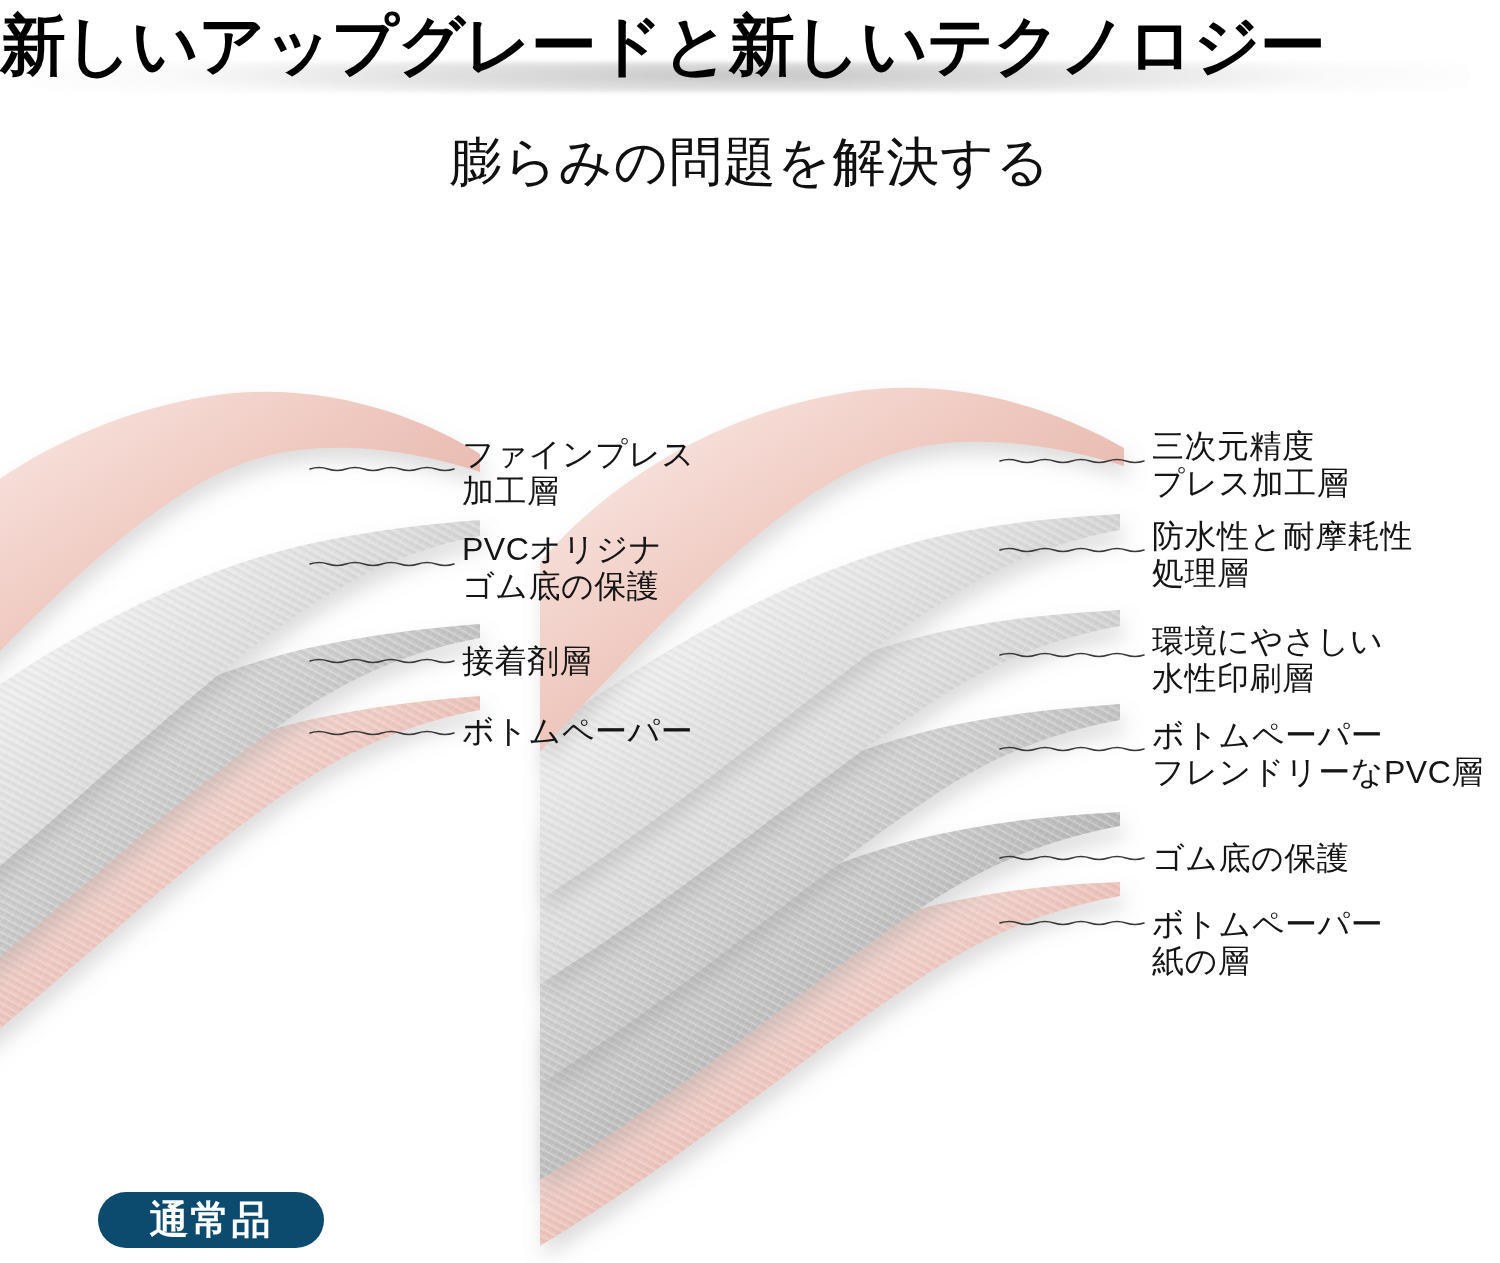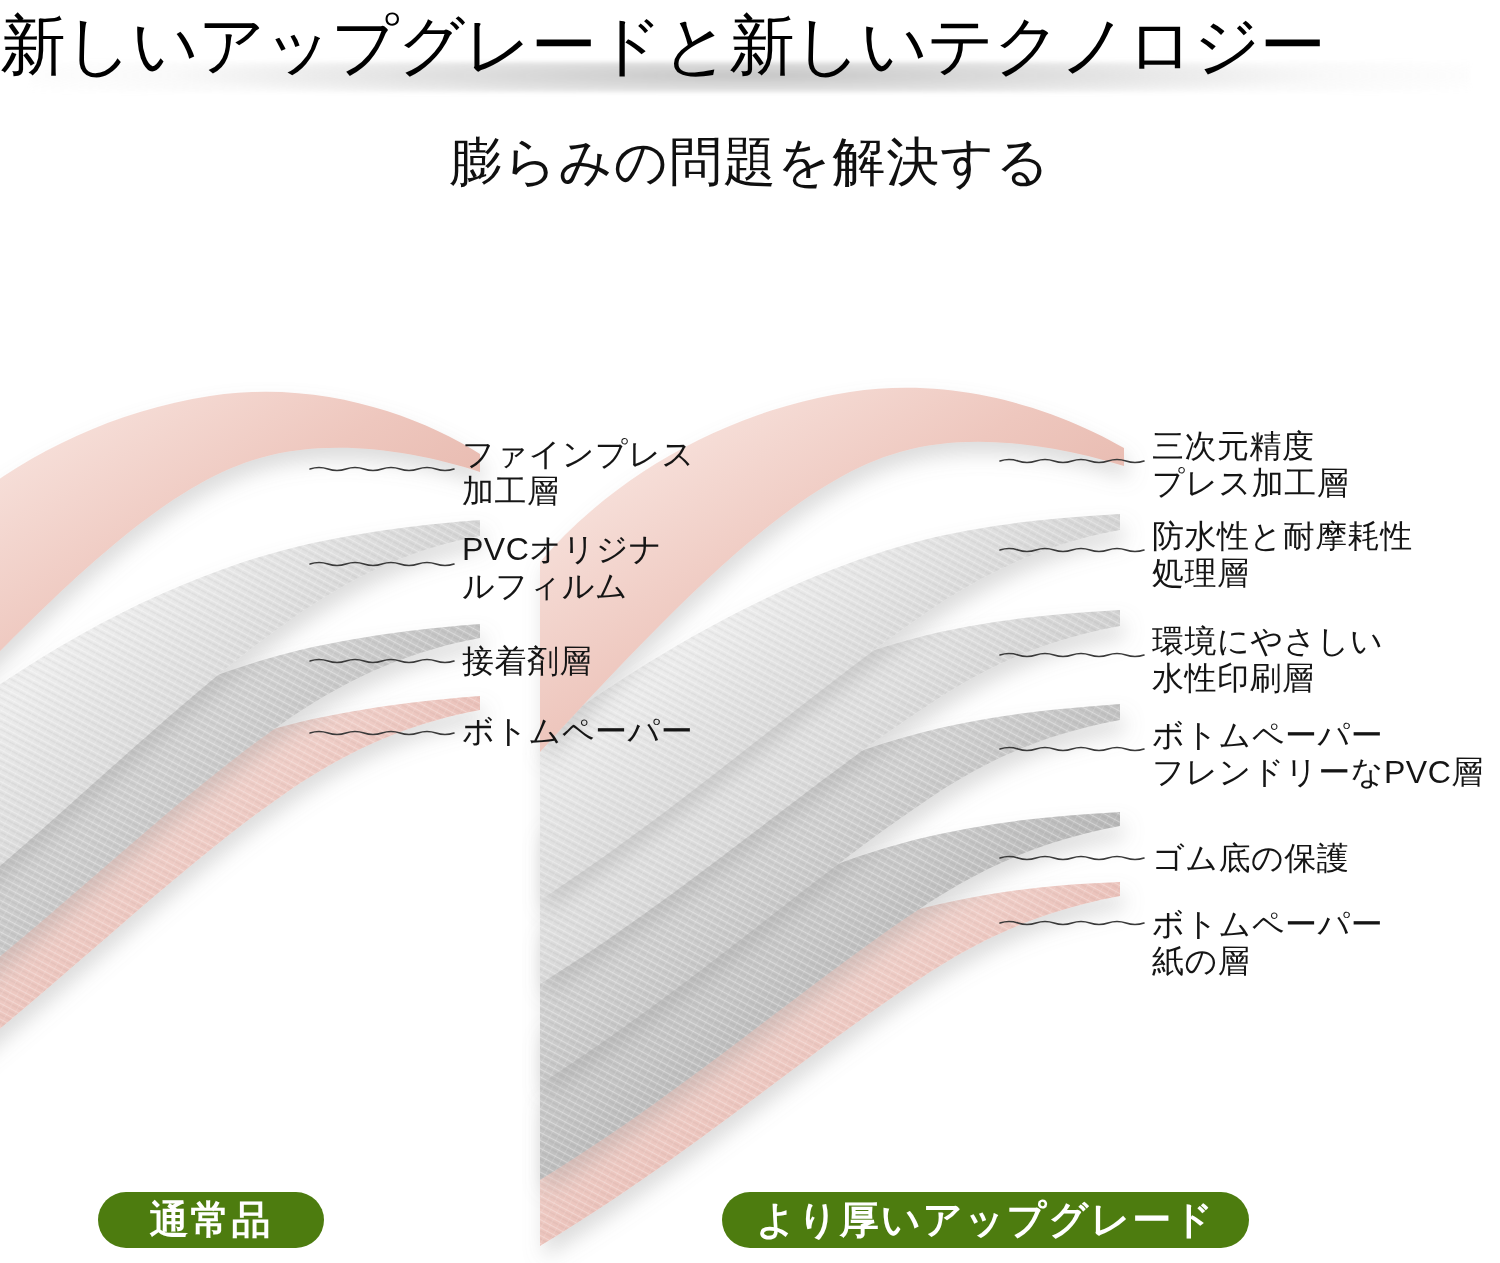--- a/index.html
+++ b/index.html
@@ -20,21 +20,21 @@
                 rgba(160,160,160,0.28) 45%,
                 rgba(200,200,200,0.10) 72%,
                 rgba(255,255,255,0) 100%);
     filter:blur(2px);
   }
 
   .page-title {
     position:absolute; left:0; top:2px; width:1196px;
     text-align:center;
     font-size:66px; line-height:86px;
-    font-weight:400; letter-spacing:-1px;
+    font-weight:700; letter-spacing:-1px;
     color:#000; white-space:nowrap;
   }
 
   .page-subtitle {
     position:absolute; left:0; top:127px; width:1500px;
     text-align:center;
     font-size:53px; line-height:70px;
     font-weight:400; letter-spacing:1px;
     color:#101010; white-space:nowrap;
   }
@@ -59,21 +59,21 @@
     font-weight:400; color:#151515;
     white-space:pre-line; letter-spacing:0.5px;
   }
   .label.left-col  { left:462px; }
   .label.right-col { left:1152px; }
 
   
   .badges { position:absolute; left:0; top:1192px; width:1500px; height:71px; }
   .badge {
     position:absolute; top:0; height:56px;
-    background:#4d7c0f; border-radius:34px;
+    background:#0c4a6e; border-radius:34px;
     display:flex; align-items:center; justify-content:center;
     color:#ffffff; font-size:39px; font-weight:700; letter-spacing:2px;
     white-space:nowrap; padding:0 34px;
   }
   .badge.left  { left:98px;  min-width:226px; }
   .badge.right { left:722px; min-width:512px; }
 </style>
 </head>
 <body>
 
@@ -254,32 +254,31 @@
       <path d="M1000,513 q9,-3 18,0 t18,0 t18,0 t18,0 t18,0 t18,0 t18,0 t18,0"></path>
       <path d="M1000,622 q9,-3 18,0 t18,0 t18,0 t18,0 t18,0 t18,0 t18,0 t18,0"></path>
       <path d="M1000,687 q9,-3 18,0 t18,0 t18,0 t18,0 t18,0 t18,0 t18,0 t18,0"></path>
     </g>
   </svg>
 </div>
 
 <div class="label left-col" style="top:436px">ファインプレス
 加工層</div>
 <div class="label left-col" style="top:531px">PVCオリジナ
-ルフィルム</div>
+ゴム底の保護</div>
 <div class="label left-col" style="top:643px">接着剤層</div>
 <div class="label left-col" style="top:713px">ボトムペーパー</div>
 
 <div class="label right-col" style="top:428px">三次元精度
 プレス加工層</div>
 <div class="label right-col" style="top:518px">防水性と耐摩耗性
 処理層</div>
 <div class="label right-col" style="top:623px">環境にやさしい
 水性印刷層</div>
 <div class="label right-col" style="top:717px">ボトムペーパー
 フレンドリーなPVC層</div>
 <div class="label right-col" style="top:840px">ゴム底の保護</div>
 <div class="label right-col" style="top:906px">ボトムペーパー
 紙の層</div>
 
 <div class="badges">
   <div class="badge left">通常品</div>
-  <div class="badge right">より厚いアップグレード</div>
 </div>
 
 </body></html>

